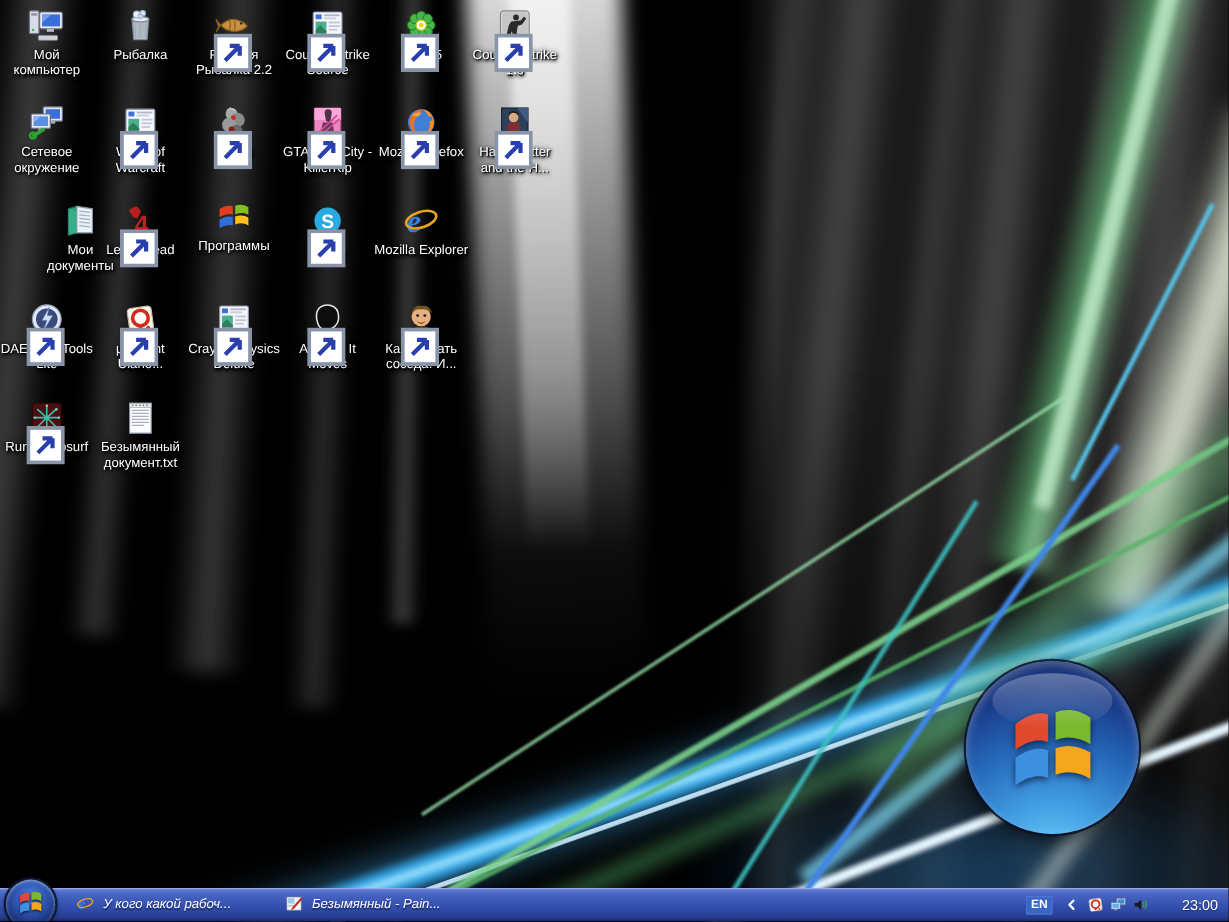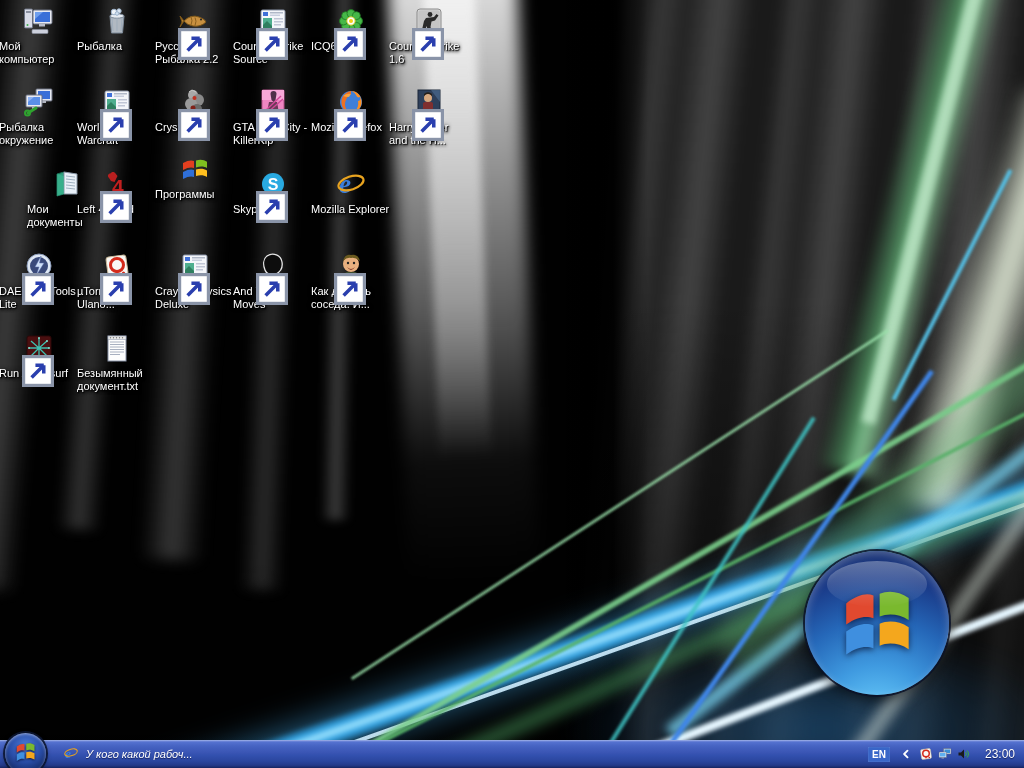--- a/index.html
+++ b/index.html
@@ -41,21 +41,21 @@
 
   .vista-orb{position:absolute;left:805px;top:551px;width:144px;height:144px;border-radius:50%;
     background:radial-gradient(circle at 50% 118%,#6fd4ff 0%,#3f9ae0 30%,#2567b8 55%,#1a3a88 78%,#142a66 100%);
     box-shadow:0 0 0 2px rgba(10,18,40,.85),0 4px 14px rgba(0,0,0,.6),inset 0 3px 8px rgba(255,255,255,.28);
     display:flex;align-items:center;justify-content:center;}
   .vista-orb::after{content:"";position:absolute;left:15%;top:7%;width:70%;height:32%;border-radius:50%;
     background:linear-gradient(180deg,rgba(255,255,255,.32),transparent);}
   .vista-orb svg{width:88px;height:88px;filter:drop-shadow(0 2px 3px rgba(0,0,25,.65));}
 
   
-  .desk-icon{position:absolute;width:80px;text-align:left;z-index:10;}
+  .desk-icon{position:absolute;width:80px;text-align:center;z-index:10;}
   .desk-icon .ico{width:32px;height:32px;margin:0 auto;position:relative;}
   .desk-icon .ico svg{width:32px;height:32px;display:block;}
   .desk-icon .shortcut{position:absolute;left:-1px;bottom:-1px;width:10px;height:10px;}
   .desk-icon .lbl{margin-top:3px;font-size:11px;line-height:13px;color:#fff;
     text-shadow:1px 1px 1px #000,1px 2px 3px #000,0 0 4px rgba(0,0,0,.9);}
 
   
   .taskbar{position:absolute;left:0;right:0;bottom:0;height:28px;z-index:20;display:flex;align-items:center;
     background:linear-gradient(180deg,#a9bae9 0,#7289da 4%,#5471cf 8%,#4663c2 22%,#3a55b4 45%,#3250ae 55%,#2b469f 75%,#243a8a 90%,#1b2c6e 97%,#14235c 100%);}
   .start-orb{position:absolute;left:5px;top:-7px;width:41px;height:41px;border-radius:50%;z-index:25;
@@ -68,21 +68,21 @@
     padding:0 5px;border-radius:3px;white-space:nowrap;overflow:hidden;}
   .task-btn svg{width:16px;height:16px;flex:0 0 16px;}
   .task-btn .tlbl{overflow:hidden;text-overflow:clip;text-shadow:0 1px 1px rgba(0,0,40,.6);font-style:italic;}
   .tray{margin-left:auto;display:flex;align-items:center;gap:6px;padding-right:9px;height:100%;}
   .lang{background:#3866c8;color:#fff;font-size:10px;font-weight:bold;line-height:15px;height:15px;
     padding:0 4px;border-radius:1px;box-shadow:inset 0 0 1px rgba(255,255,255,.5);margin-right:4px;}
   .chevron{width:12px;height:14px;display:flex;align-items:center;}
   .chevron svg{width:12px;height:12px;}
   .tray-ico{width:16px;height:16px;}
   .tray-ico svg{width:16px;height:16px;display:block;}
-  .clock{color:#fff;font-size:12px;margin-left:7px;text-shadow:0 1px 1px rgba(0,0,40,.6);}
+  .clock{color:#fff;font-size:12px;margin-left:20px;text-shadow:0 1px 1px rgba(0,0,40,.6);}
 </style>
 </head>
 <body>
 
 <div class="screen">
 
   <div class="wallpaper">
     <div class="wp lf1"></div>
     <div class="wp lf2"></div>
     <div class="wp lf3"></div>
@@ -239,21 +239,21 @@
             <rect x="15" y="5" width="12" height="8" fill="#3a6fd8"></rect>
             <rect x="18" y="15" width="5" height="2" fill="#b0b4c0"></rect>
             <rect x="3" y="9" width="16" height="12" rx="1" fill="#e8eaf2" stroke="#6a7080"></rect>
             <rect x="5" y="11" width="12" height="8" fill="#5a8fe8"></rect>
             <path d="M5 11 L11 11 L5 16 Z" fill="#8fb4f4"></path>
             <rect x="9" y="21" width="5" height="2" fill="#b0b4c0"></rect>
             <path d="M5 27 L13 22" stroke="#2fa32f" stroke-width="3" stroke-linecap="round"></path>
             <circle cx="4.5" cy="27" r="2.5" fill="none" stroke="#2fa32f" stroke-width="2"></circle>
           </svg>
         </div>
-        <div class="lbl">Рыбалка окружение</div>
+        <div class="lbl">Сетевое окружение</div>
       </div>
       <div class="desk-icon" style="left: 77px; top: 86px;">
         <div class="ico">
           <svg viewBox="0 0 32 32" width="32" height="32">
             <rect x="4" y="5" width="24" height="21" rx="1.5" fill="#f4f6fa" stroke="#8a94a8"></rect>
             <rect x="6" y="7" width="5" height="4" fill="#3f6fd8"></rect>
             <rect x="13" y="7" width="13" height="1.5" fill="#b0b8c8"></rect>
             <rect x="13" y="9.5" width="10" height="1.5" fill="#c8cede"></rect>
             <rect x="6" y="13" width="9" height="10" fill="#4fae8f"></rect>
             <path d="M6 20 L10 16 L15 21 L15 23 L6 23 Z" fill="#2f7f5f"></path>
@@ -362,21 +362,21 @@
           </svg>
           <span class="shortcut">
             <svg viewBox="0 0 10 10" width="10" height="10">
               <rect x="0.5" y="0.5" width="9" height="9" fill="#fff" stroke="#8a94a8"></rect>
               <path d="M3 7 L6.8 3.2 M6.8 3.2 L4.2 3.2 M6.8 3.2 L6.8 5.8" stroke="#2a3fae" stroke-width="1.1" fill="none"></path>
             </svg>
           </span>
         </div>
         <div class="lbl">Left 4 Dead</div>
       </div>
-      <div class="desk-icon" style="left: 155px; top: 153px;">
+      <div class="desk-icon" style="left: 155px; top: 164px;">
         <div class="ico">
           <svg viewBox="0 0 32 32" width="32" height="32">
             <path d="M4 10 C9 7 13 7 15 8 L15 15 C13 14 9 14 4 17 Z" fill="#e33f1f"></path>
             <path d="M17 7.5 C21 6 25 6.5 28 8.8 L28 15 C25 13 21 13 17 14.5 Z" fill="#7fbf1f"></path>
             <path d="M4 19 C9 16 13 16 15 17 L15 24 C13 23 9 23 4 26 Z" fill="#2f6fd8"></path>
             <path d="M17 16.5 C21 15 25 15.5 28 17.5 L28 24 C25 22 21 21.5 17 23 Z" fill="#ffbf1f"></path>
           </svg>
         </div>
         <div class="lbl">Программы</div>
       </div>
@@ -550,20 +550,29 @@
           </svg></span>
     </div>
     <div class="task-buttons" id="task-buttons">
         <div class="task-btn">
           <span><svg viewBox="0 0 32 32" width="16" height="16">
               <text x="4" y="25" font-size="27" font-style="italic" font-weight="bold" fill="#3a7edc" font-family="Liberation Serif, serif">e</text>
               <ellipse cx="16" cy="15" rx="13" ry="6.5" transform="rotate(-18 16 15)" fill="none" stroke="#e8a31f" stroke-width="2.2"></ellipse>
             </svg></span>
           <span class="tlbl">У кого какой рабоч...</span>
         </div>
+        <div class="task-btn">
+          <span><svg viewBox="0 0 32 32" width="16" height="16">
+              <rect x="4" y="5" width="24" height="22" rx="1" fill="#f8f8f8" stroke="#707a8a"></rect>
+              <rect x="6" y="7" width="11" height="9" fill="#9fc8e8"></rect>
+              <rect x="6" y="18" width="11" height="3" fill="#c8c8c8"></rect>
+              <path d="M28 6 L14 22 L12 26 L16 24 L29.5 8.5 Z" fill="#d83020" stroke="#8a1a10" stroke-width=".8"></path>
+            </svg></span>
+          <span class="tlbl">Безымянный - Pain...</span>
+        </div>
       </div>
     <div class="tray">
       <div class="lang">EN</div>
       <div class="chevron" id="tray-chevron">
           <svg viewBox="0 0 32 32" width="12" height="12">
             <path d="M20 7 L11 16 L20 25" fill="none" stroke="#fff" stroke-width="5" stroke-linecap="round" stroke-linejoin="round"></path>
           </svg>
         </div>
       <div class="tray-icons" id="tray-icons" style="display:flex;gap:3px;align-items:center;">
           <span class="tray-ico">

